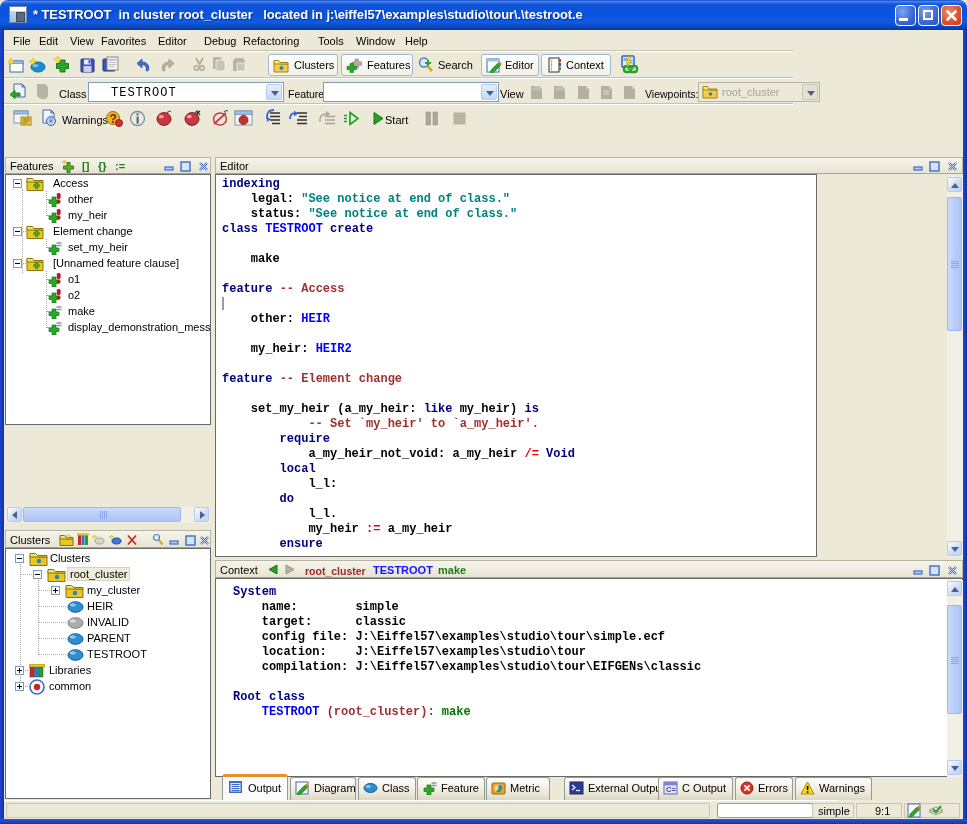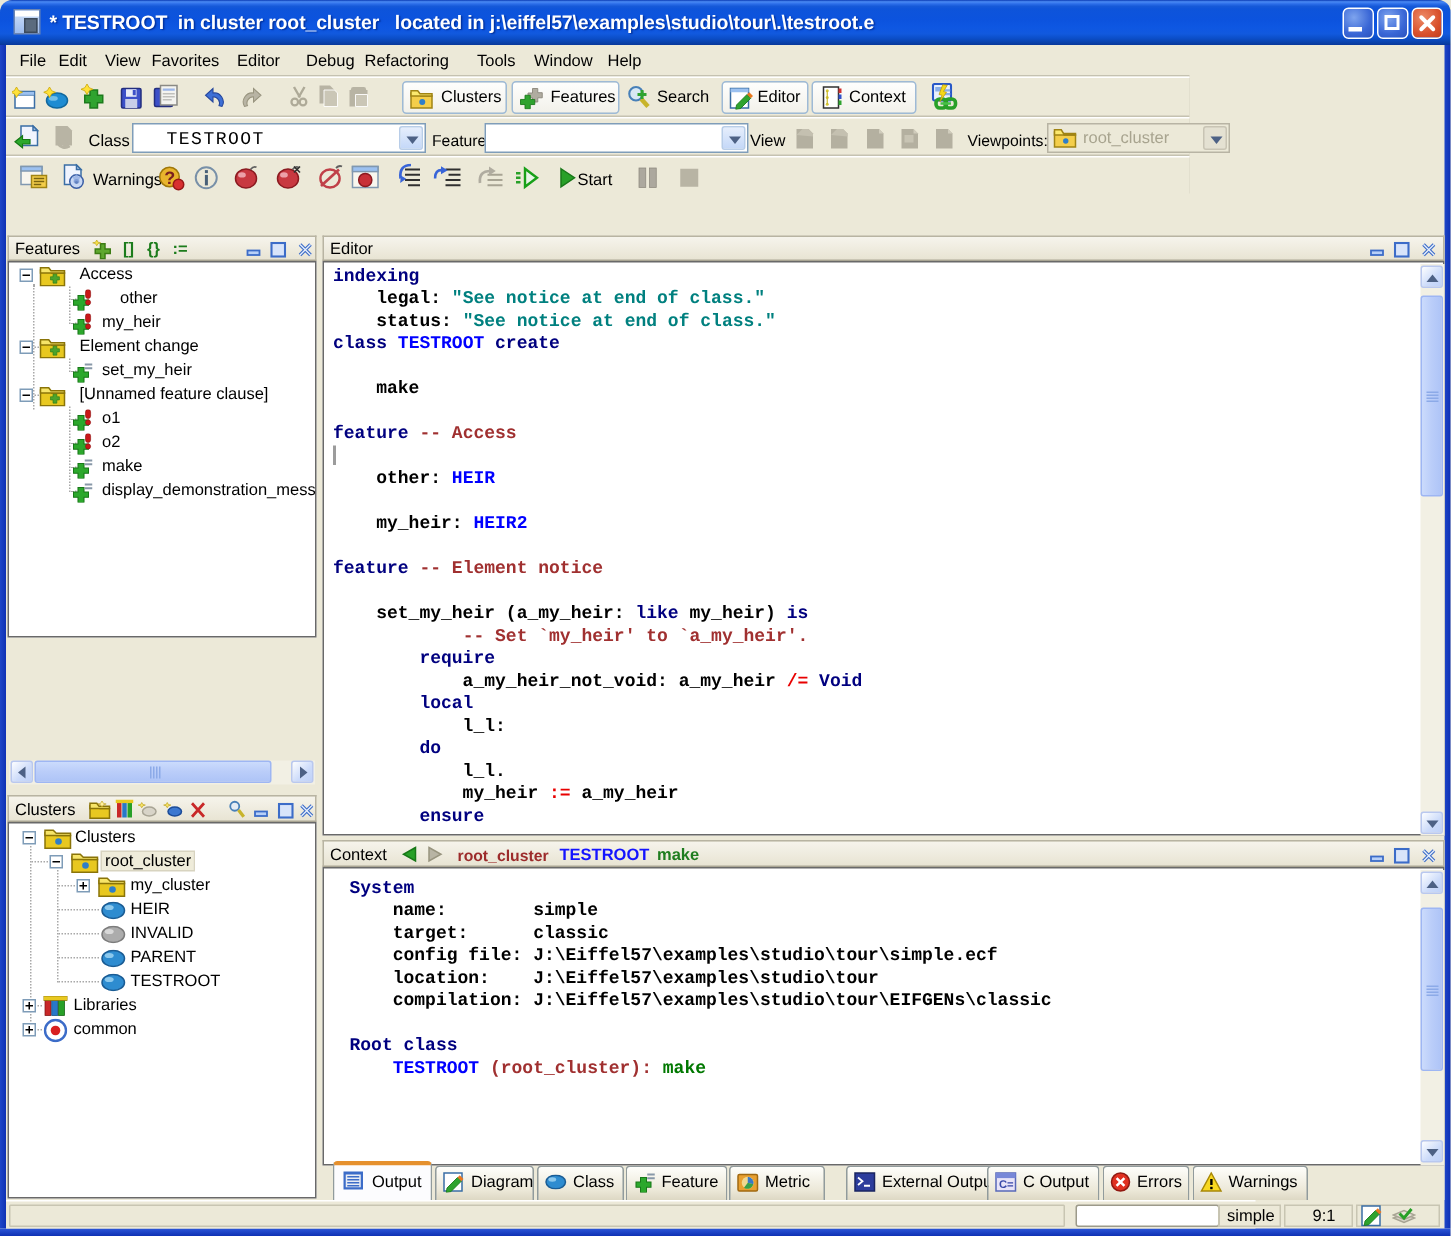--- a/index.html
+++ b/index.html
@@ -386,21 +386,21 @@
             <path d="M8 7 h3 v2 h2 v2.5 h-2 V14 h-3 v-2.5 h-2 V9 h2 Z" fill="#4CA32C" stroke="#2C7C14" stroke-width=".5" transform="scale(.85) translate(3,1)"></path>
           </svg>
       <span class="t" style="left:47px">Access</span>
         </div>
     <div class="trow" style="left:0;top:17px">
       <svg class="abs" style="left:41px;top:1px;width:16px;height:14px" viewBox="0 0 16 14">
             <path d="M5 4 h4 v3 H12 v3.5 H9 V14 H5 V10.5 H2 V7 h3 Z" fill="#2CA82C" stroke="#187818" stroke-width=".7"></path>
             <rect x="10" y="0" width="3.4" height="6" rx="1.6" fill="#C81818" stroke="#8B0E0E" stroke-width=".4"></rect>
             <circle cx="11.7" cy="8.6" r="1.7" fill="#C81818" stroke="#8B0E0E" stroke-width=".4"></circle>
           </svg>
-      <span class="t" style="left:74px">other</span>
+      <span class="t" style="left:62px">other</span>
         </div>
     <div class="trow" style="left:0;top:33px">
       <svg class="abs" style="left:41px;top:1px;width:16px;height:14px" viewBox="0 0 16 14">
             <path d="M5 4 h4 v3 H12 v3.5 H9 V14 H5 V10.5 H2 V7 h3 Z" fill="#2CA82C" stroke="#187818" stroke-width=".7"></path>
             <rect x="10" y="0" width="3.4" height="6" rx="1.6" fill="#C81818" stroke="#8B0E0E" stroke-width=".4"></rect>
             <circle cx="11.7" cy="8.6" r="1.7" fill="#C81818" stroke="#8B0E0E" stroke-width=".4"></circle>
           </svg>
       <span class="t" style="left:62px">my_heir</span>
         </div>
     <div class="trow" style="left:0;top:49px">
@@ -619,35 +619,35 @@
           <rect x="1" y="5" width="8" height="3" fill="#B8D0F8" stroke="#3C6CC8" stroke-width="1.2"></rect>
         </svg>
     <svg class="abs" style="left:713px;top:3px;width:11px;height:11px" viewBox="0 0 11 11">
           <rect x="1" y="1" width="9" height="9" fill="#D8E4FA" stroke="#3C6CC8" stroke-width="1.4"></rect>
         </svg>
     <svg class="abs" style="left:731px;top:3px;width:11px;height:11px" viewBox="0 0 11 11">
           <path d="M2 2 L9 9 M9 2 L2 9" stroke="#3C6CC8" stroke-width="2.4"></path>
           <path d="M2 2 L9 9 M9 2 L2 9" stroke="#E8F0FC" stroke-width=".9"></path>
         </svg>
   </div>
-  <div class="pbody" style="left:0;top:17px;width:748px;height:383px">
+  <div class="pbody" style="left:0;top:17px;width:602px;height:383px">
 <pre class="code" style="left:6px;top:2px"><span class="k">indexing</span>
     legal: <span class="s">"See notice at end of class."</span>
     status: <span class="s">"See notice at end of class."</span>
 <span class="k">class</span> <span class="c">TESTROOT</span> <span class="k">create</span>
 
     make
 
 <span class="k">feature</span> <span class="m">-- Access</span>
 
     other: <span class="c">HEIR</span>
 
     my_heir: <span class="c">HEIR2</span>
 
-<span class="k">feature</span> <span class="m">-- Element notice</span>
+<span class="k">feature</span> <span class="m">-- Element change</span>
 
     set_my_heir (a_my_heir: <span class="k">like</span> my_heir) <span class="k">is</span>
             <span class="m">-- Set `my_heir' to `a_my_heir'.</span>
         <span class="k">require</span>
             a_my_heir_not_void: a_my_heir <span class="o">/=</span> <span class="k">Void</span>
         <span class="k">local</span>
             l_l:
         <span class="k">do</span>
             l_l.
             my_heir <span class="o">:=</span> a_my_heir

